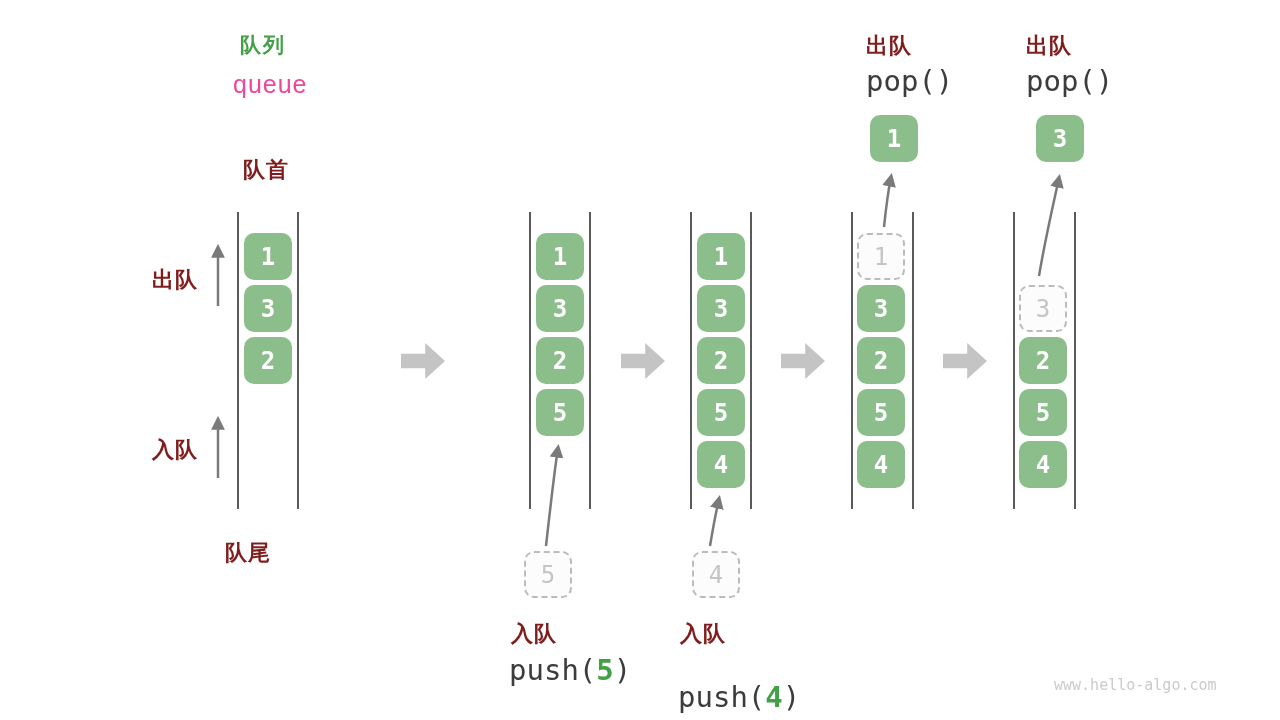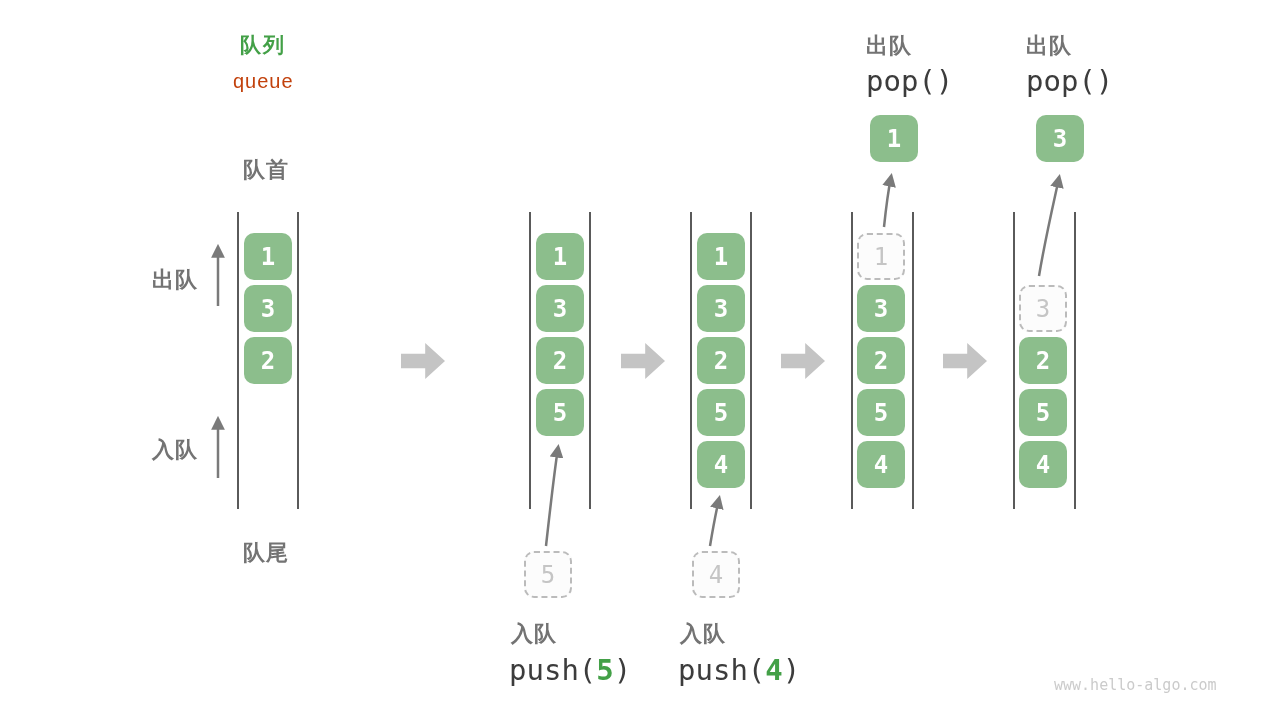--- a/index.html
+++ b/index.html
@@ -2,23 +2,23 @@
 <html><head>
 <meta charset="utf-8">
 <style>
   html,body{margin:0;padding:0;background:#fff;}
   #canvas{position:relative;width:1280px;height:720px;background:#ffffff;overflow:hidden;
           font-family:"Liberation Sans",sans-serif;}
 
   .abs{position:absolute;}
 
   
-  .zh-label{font-weight:bold;font-size:22px;color:#737373;letter-spacing:1px;white-space:nowrap;}
+  .zh-label{font-weight:bold;font-size:22px;color:#7f1d1d;letter-spacing:1px;white-space:nowrap;}
   .title-zh{font-size:21px;font-weight:bold;color:#43A047;letter-spacing:2px;}
-  .title-en{font-size:20px;color:#c2410c;letter-spacing:1px;}
+  .title-en{font-size:25px;color:#ec4899;letter-spacing:1px;}
   .code{font-family:"DejaVu Sans Mono",monospace;font-size:29px;color:#3C3C3C;white-space:nowrap;}
   .code .green-arg{color:#43A047;font-weight:bold;}
   .watermark{font-family:"DejaVu Sans Mono",monospace;font-size:15px;color:#CBCBCB;}
 
   
   .wall{position:absolute;top:212px;height:297px;width:2px;background:#5A5A5A;}
 
   
   .cell{position:absolute;width:48px;height:47px;border-radius:10px;
         display:flex;align-items:center;justify-content:center;box-sizing:border-box;
@@ -46,21 +46,21 @@
 </style>
 </head>
 <body>
 
 <div id="canvas">
 
   <div class="abs title-zh" style="left:240px;top:31px">队列</div>
   <div class="abs title-en" style="left:233px;top:70px">queue</div>
 
   <div class="abs zh-label" style="left:243px;top:155px">队首</div>
-  <div class="abs zh-label" style="left:243px;top:538px">队尾</div>
+  <div class="abs zh-label" style="left:225px;top:538px">队尾</div>
   <div class="abs zh-label" style="left:152px;top:265px">出队</div>
   <div class="abs zh-label" style="left:152px;top:435px">入队</div>
 
   <svg class="overlay" width="1280" height="720">
     <defs>
       <marker id="ah" viewBox="0 0 10 10" refX="7" refY="5" markerWidth="5.5" markerHeight="5.5" orient="auto-start-reverse">
         <path d="M0,0 L10,5 L0,10 z" fill="#7A7A7A"></path>
       </marker>
     </defs>
     <g stroke="#7A7A7A" stroke-width="2.5" fill="none">
@@ -122,19 +122,19 @@
   <div class="abs zh-label" style="left:866px;top:31px">出队</div>
   <div class="abs code" style="left:866px;top:64px">pop()</div>
   <div class="abs zh-label" style="left:1026px;top:31px">出队</div>
   <div class="abs code" style="left:1026px;top:64px">pop()</div>
 
   <div class="abs zh-label" style="left:511px;top:619px">入队</div>
   <div class="abs code" style="left:509px;top:653px">
     <span>push(</span><span class="green-arg">5</span><span>)</span>
   </div>
   <div class="abs zh-label" style="left:680px;top:619px">入队</div>
-  <div class="abs code" style="left:678px;top:653px">
+  <div class="abs code" style="left:678px;top:680px">
     <span>push(</span><span class="green-arg">4</span><span>)</span>
   </div>
 
   <div class="abs watermark" style="left:1054px;top:676px">www.hello-algo.com</div>
 
 </div>
 
 </body></html>

